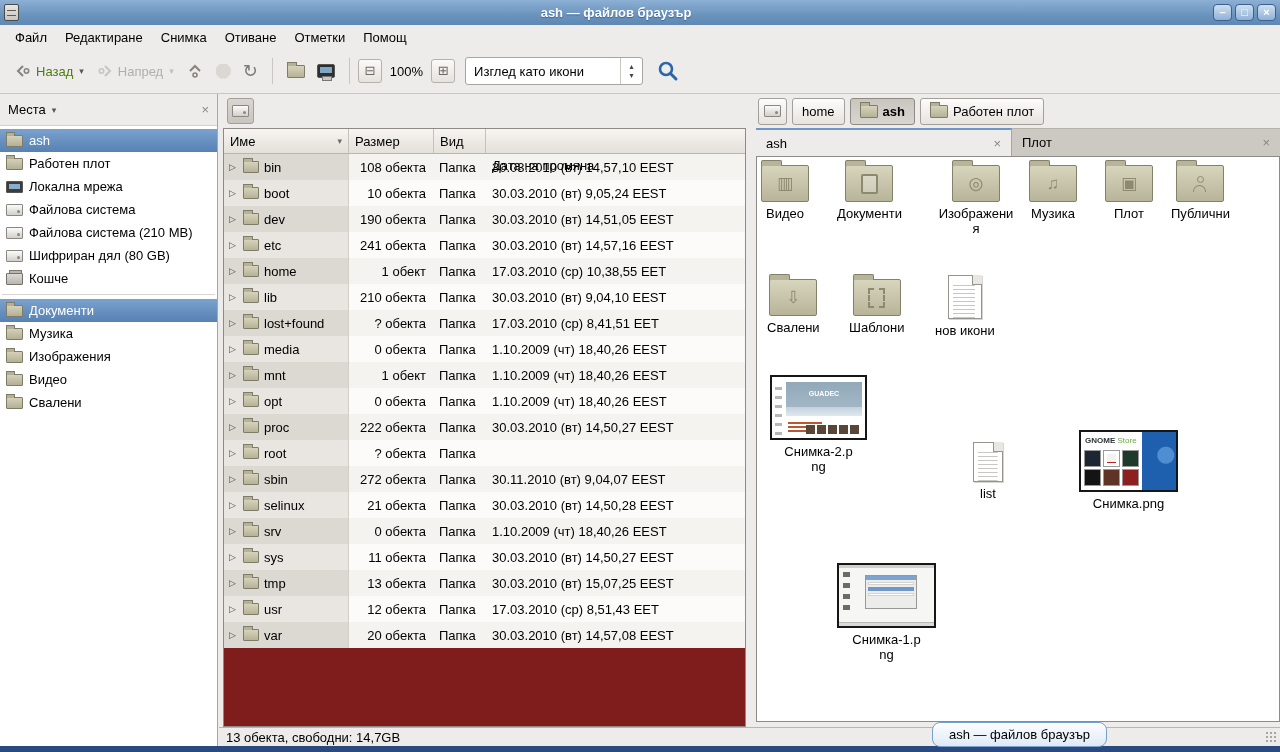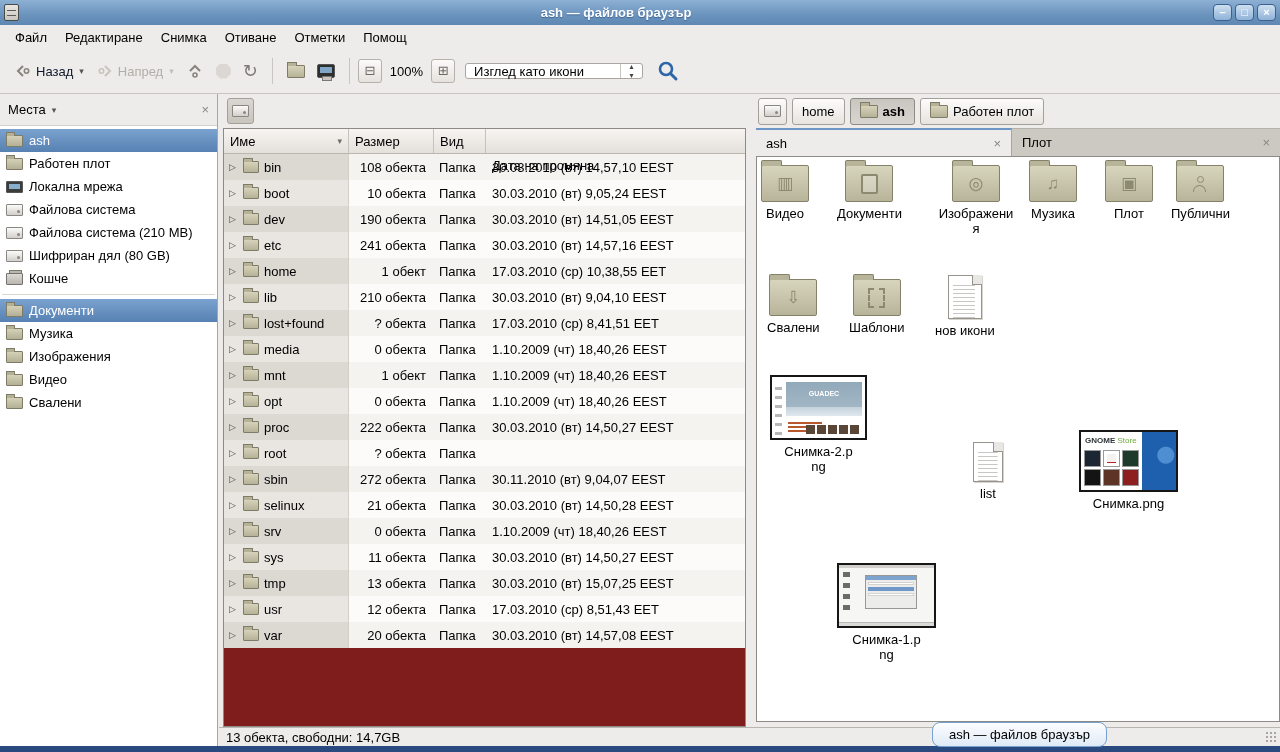--- a/index.html
+++ b/index.html
@@ -19,31 +19,31 @@
     background:linear-gradient(#cfdff0,#8fb2d8); color:#fff; font-size:11px; line-height:15px; text-align:center; font-weight:bold; }
   .wbtn.min::before{content:"–";} .wbtn.max::before{content:"□";} .wbtn.close::before{content:"×";}
 
   
   .menubar { position:absolute; left:0; top:25px; width:1280px; height:24px; display:flex; align-items:center; padding-left:6px; }
   .menu-item { padding:3px 9px; }
 
   
   .toolbar { position:absolute; left:0; top:49px; width:1280px; height:45px; border-bottom:1px solid #c9c5c0; display:flex; align-items:center; padding:0 8px; }
   .tbtn { display:flex; align-items:center; gap:4px; padding:4px 6px; border-radius:3px; }
-  .tbtn .lbl { color:#0f172a; } .tbtn.disabled .lbl { color:#b2aea9; }
+  .tbtn .lbl { color:#4d7c0f; } .tbtn.disabled .lbl { color:#b2aea9; }
   .drop { font-size:9px; color:#555; margin-left:2px; }
   .drop::before { content:"▾"; } .disabled .drop { color:#c3bfba; }
   .tsep { width:1px; height:26px; background:#c9c5c0; margin:0 8px; }
   .octagon { width:15px; height:15px; background:#dbd8d3; clip-path:polygon(30% 0,70% 0,100% 30%,100% 70%,70% 100%,30% 100%,0 70%,0 30%); }
   .reload-gl::before { content:"↻"; font-size:18px; color:#7e7b75; }
   .zbtn { width:24px; height:24px; border:1px solid #b5b1ab; border-radius:3px; background:linear-gradient(#fbfaf9,#e6e2dd);
     text-align:center; line-height:22px; color:#6e6b66; font-size:13px; }
   .zbtn.zout::before{content:"⊟";} .zbtn.zin::before{content:"⊞";}
   .zoom-level { padding:0 8px; }
-  .combo { width:178px; height:16px; background:#fff; border:1px solid #a9a5a0; border-radius:3px; display:flex; align-items:center; margin-left:10px; }
+  .combo { width:178px; height:28px; background:#fff; border:1px solid #a9a5a0; border-radius:3px; display:flex; align-items:center; margin-left:10px; }
   .combo .val { flex:1; padding-left:8px; }
   .combo .spin { width:22px; border-left:1px solid #c9c5c0; height:100%; display:flex; flex-direction:column; align-items:center; justify-content:center; font-size:8px; color:#444; }
   .combo .spin i::before{content:"▴";font-style:normal;} .combo .spin b::before{content:"▾";font-weight:normal;}
   .mini-folder { width:18px; height:13px; background:linear-gradient(#d6d3ba,#b5b298); border:1px solid #7e7c66; border-radius:1px; position:relative; }
   .mini-folder::before { content:""; position:absolute; top:-4px; left:-1px; width:8px; height:3px; background:#b5b298; border:1px solid #7e7c66; border-bottom:none; }
   .computer-ic { width:18px; height:14px; background:#2e2e2c; border:1px solid #555; border-radius:2px; position:relative; }
   .computer-ic::before { content:""; position:absolute; left:2px; top:2px; right:2px; bottom:4px; background:#7fa6c6; }
   .computer-ic::after { content:""; position:absolute; left:4px; bottom:-4px; width:8px; height:3px; background:#c9c6c1; border:1px solid #777; }
 
   

